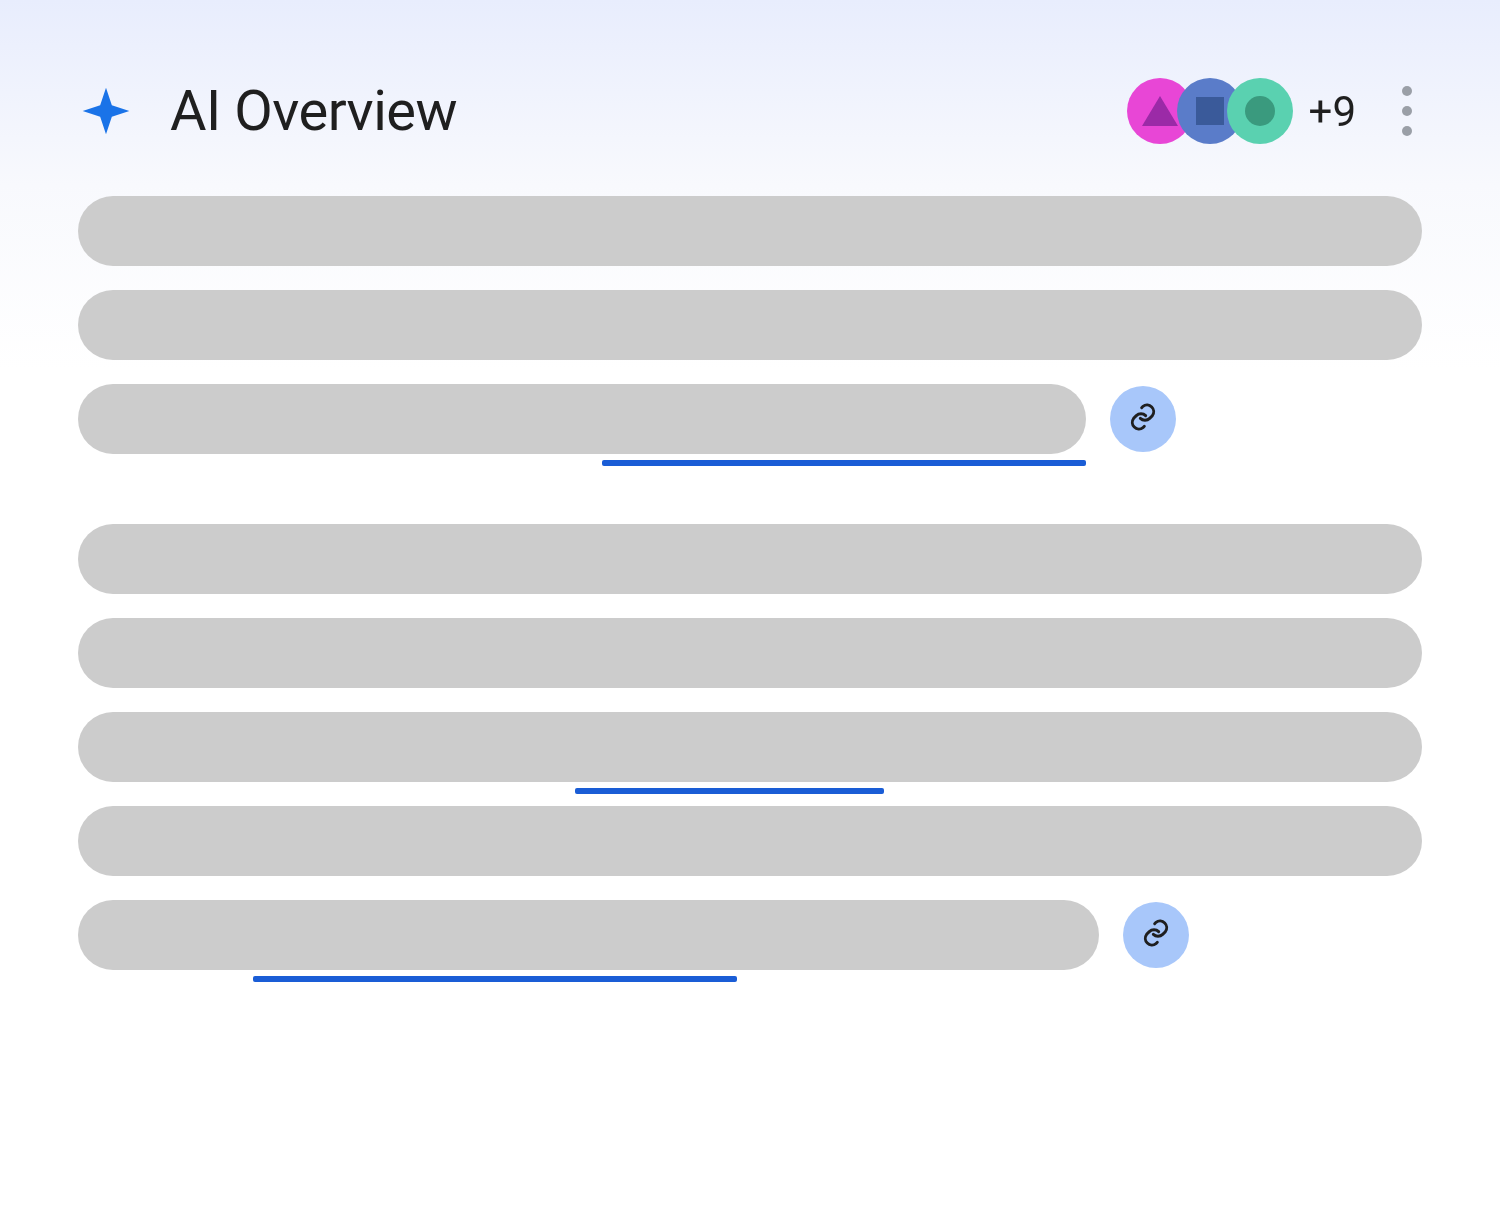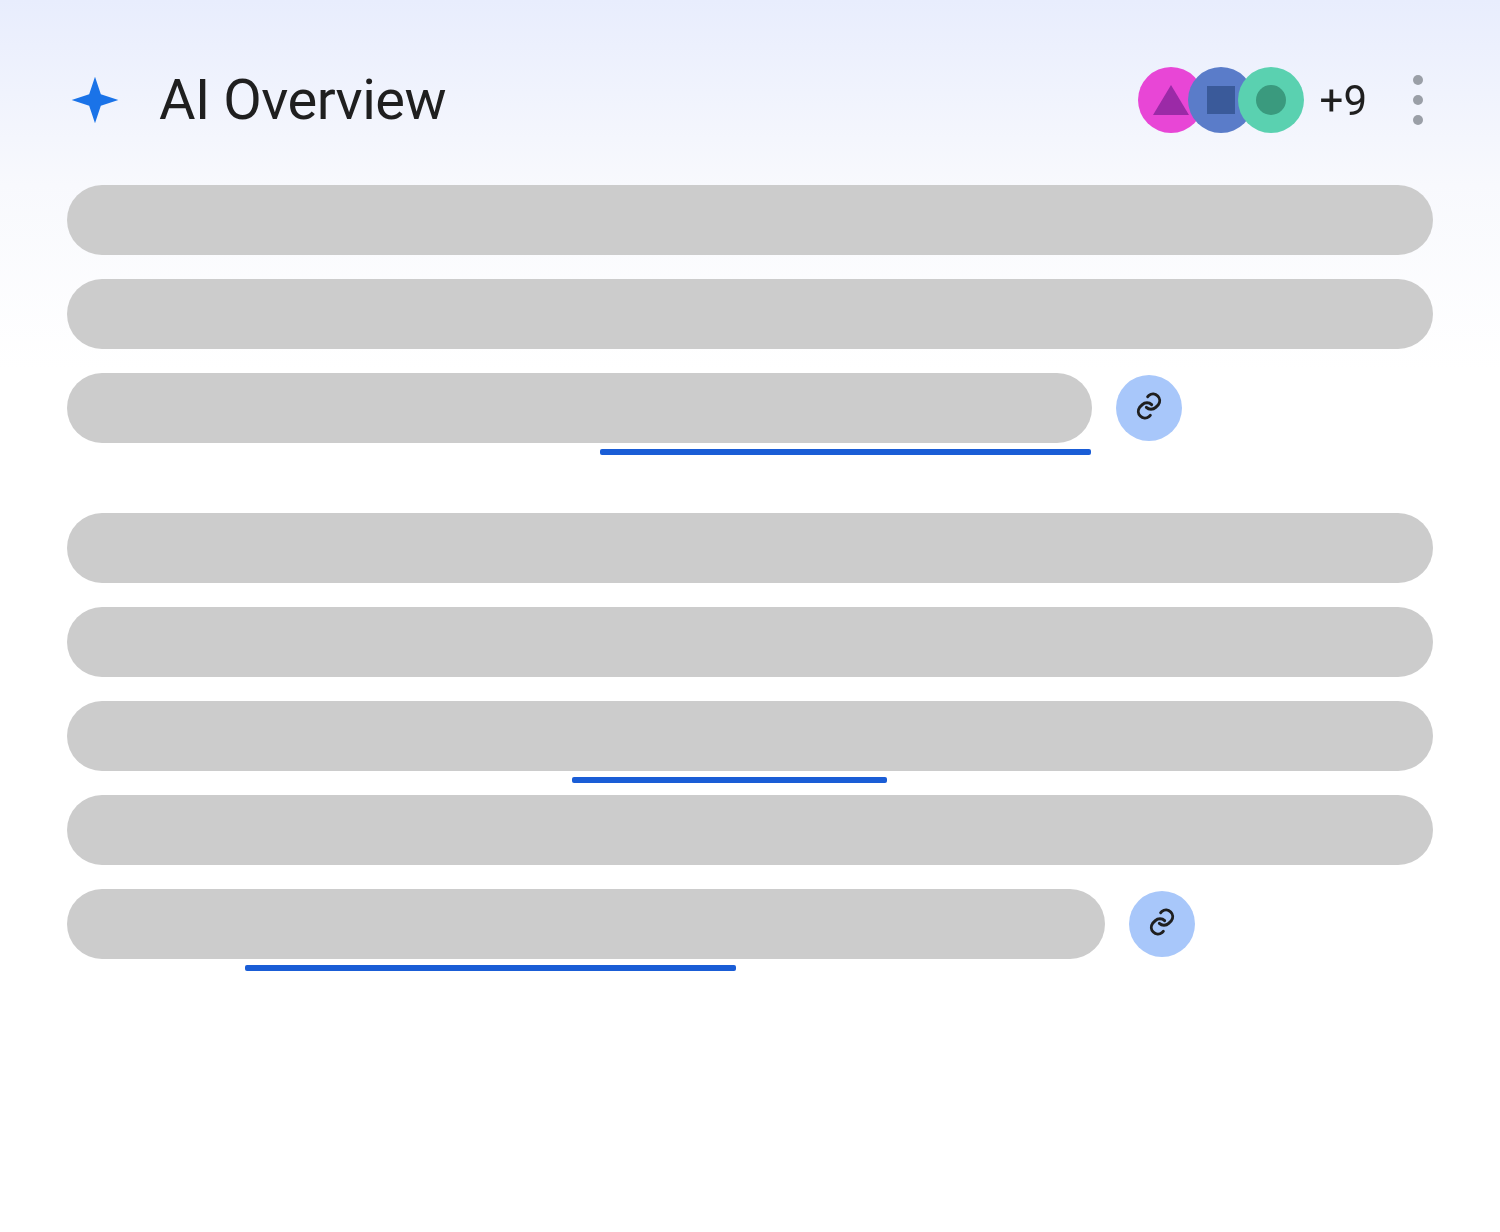--- a/index.html
+++ b/index.html
@@ -4,21 +4,21 @@
 <style>
   * { box-sizing: border-box; margin: 0; padding: 0; }
   body {
     font-family: 'Google Sans', -apple-system, BlinkMacSystemFont, 'Segoe UI', Roboto, sans-serif;
     background: linear-gradient(to bottom, #e8edfd 0%, #f8f9fd 15%, #ffffff 30%);
     width: 1500px;
     min-height: 1232px;
   }
   .container {
     width: 100%;
-    padding: 5px;
+    padding: 16px;
     border-radius: 24px;
   }
   .header {
     display: flex;
     align-items: center;
     justify-content: space-between;
     padding: 60px 62px 50px 62px;
   }
   .header-left {
     display: flex;

